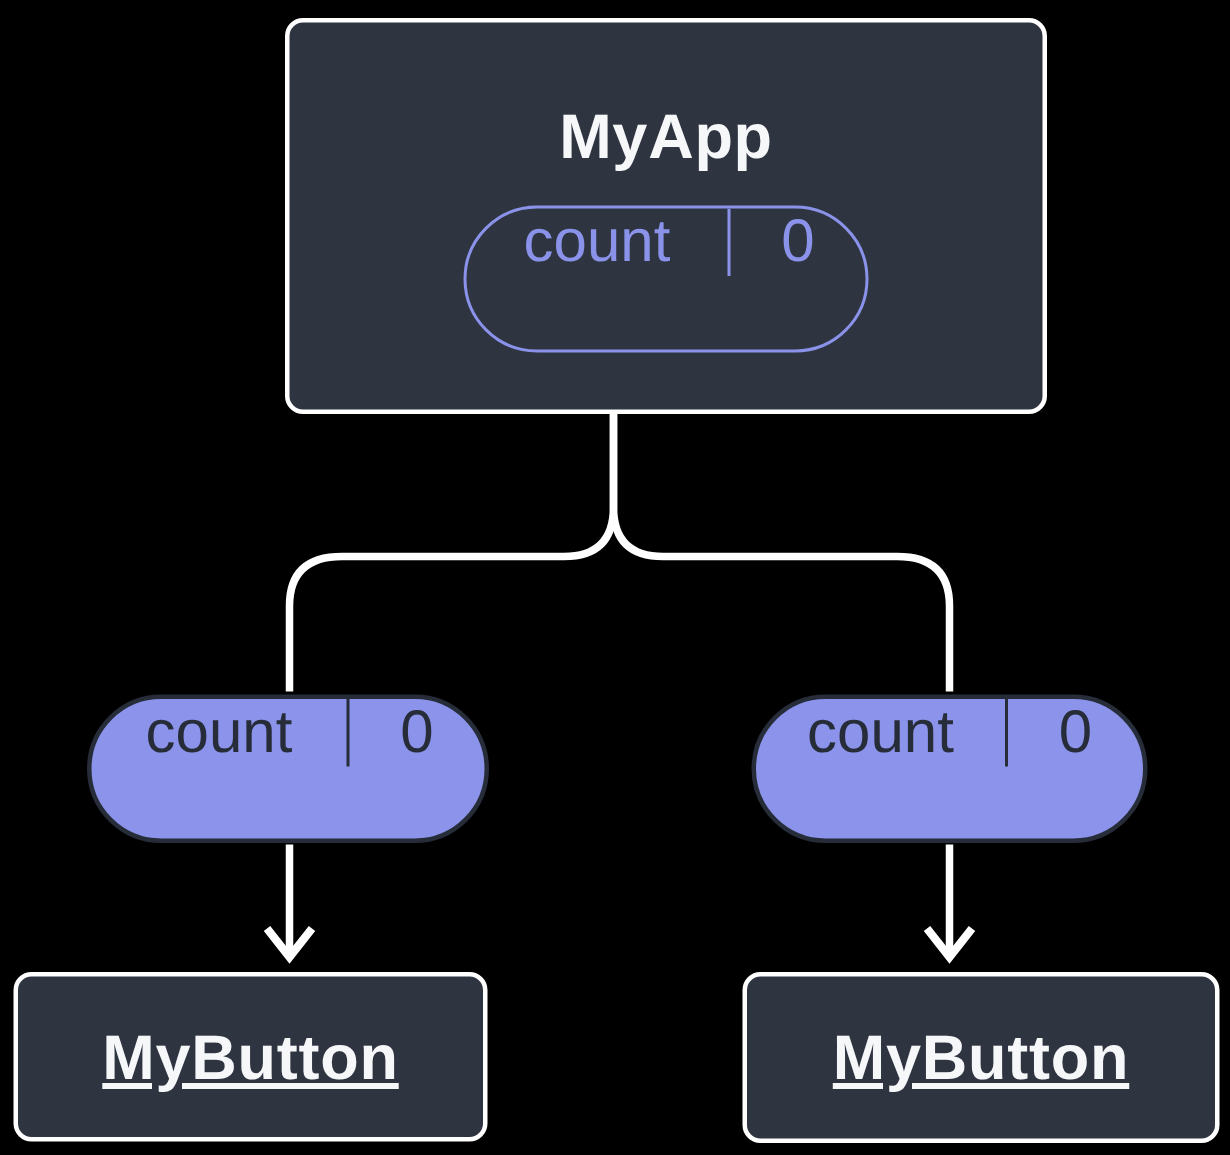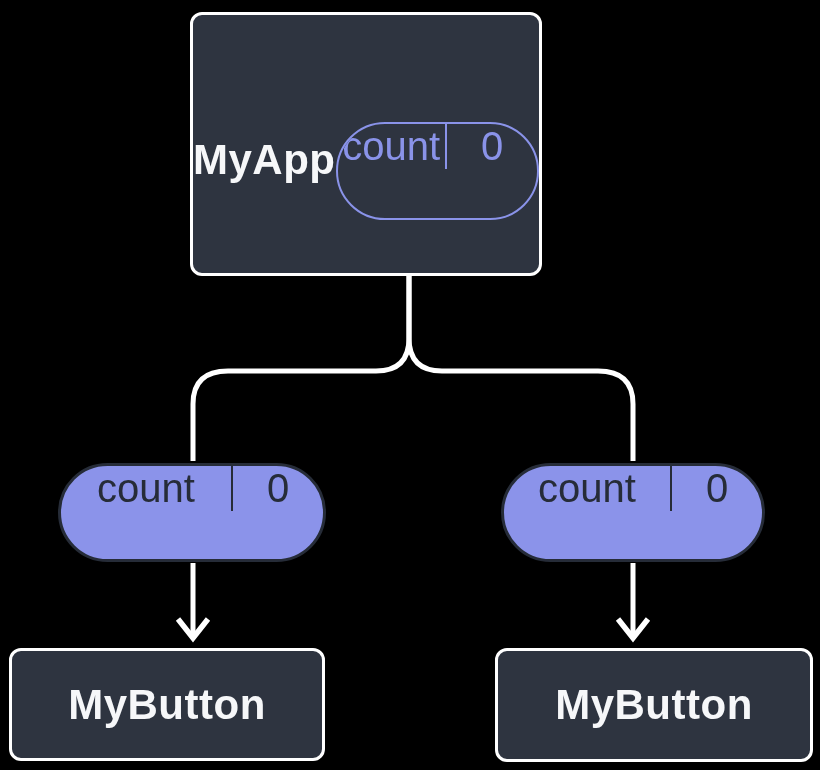--- a/index.html
+++ b/index.html
@@ -41,25 +41,25 @@
     position: absolute;
     background: var(--node-fill);
     border: 3.5px solid var(--node-border);
     border-radius: 12px;
     z-index: 2;
     color: var(--node-text);
   }
 
   .node-root {
     left: 190px; top: 12px;
-    width: 352px; height: 264px;
+    width: 508px; height: 264px;
     display: flex;
-    flex-direction: row;
+    flex-direction: column;
     align-items: center;
-    padding-top: 32px;
+    padding-top: 52px;
   }
   .node-title {
     font-size: 42px;
     font-weight: bold;
     letter-spacing: 0.5px;
     color: var(--node-text);
   }
 
   .pill {
     display: flex;
@@ -104,20 +104,21 @@
   .pill-filled.left  { left: 58px;  width: 268px; }
   .pill-filled.right { left: 501px; width: 264px; }
 
   .node-leaf {
     display: flex;
     align-items: center;
     justify-content: center;
     font-size: 42px;
     font-weight: bold;
     letter-spacing: 0.5px;
+    text-decoration: underline;
   }
   .node-leaf.left  { left: 9px;   top: 648px; width: 316px; height: 113px; }
   .node-leaf.right { left: 495px; top: 648px; width: 318px; height: 114px; }
 </style>
 </head>
 <body>
 
 <div class="stage">
 
   <svg class="connectors" width="820" height="770" viewBox="0 0 820 770">

